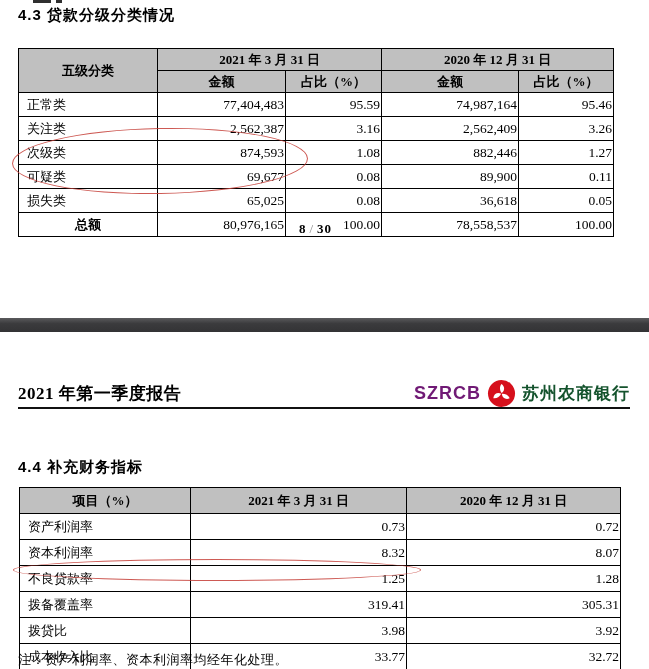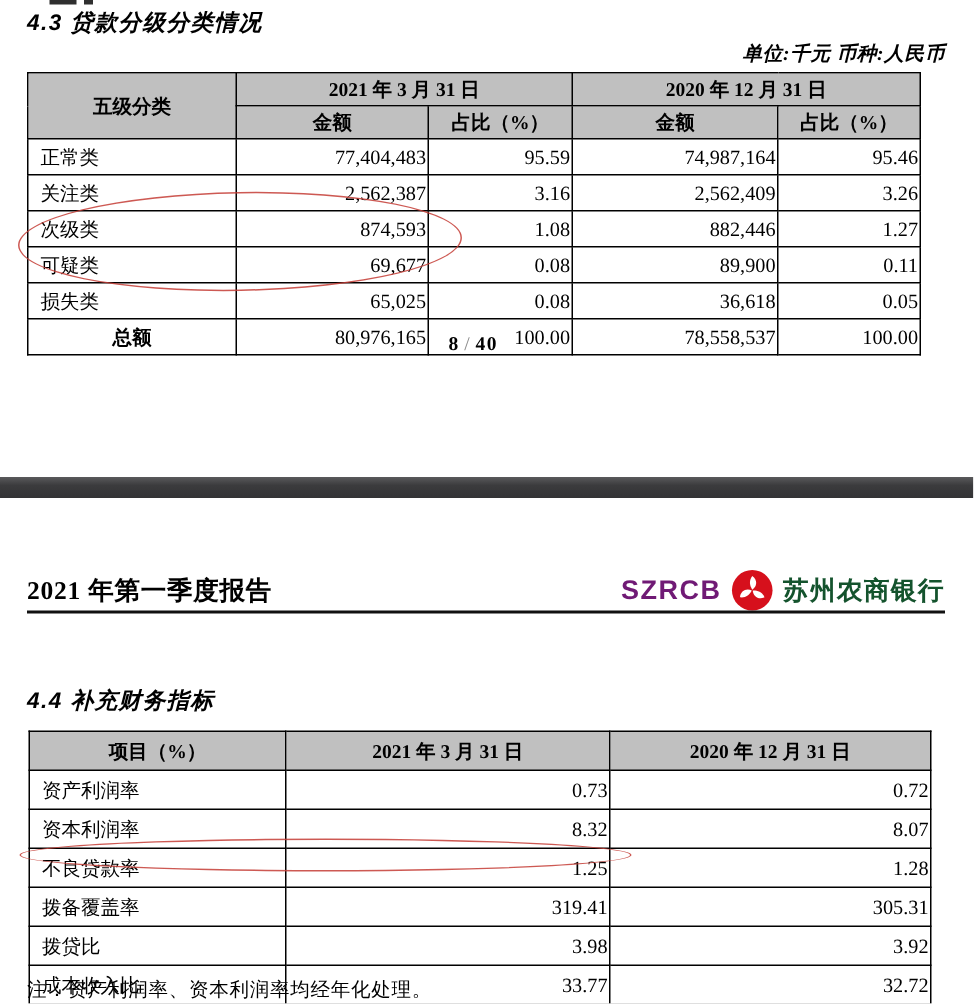--- a/index.html
+++ b/index.html
@@ -4,21 +4,21 @@
 <style>
   html,body{margin:0;padding:0;background:#fff;}
   .page{
     position:relative;width:649px;height:669px;background:#fff;overflow:hidden;
     font-family:"Liberation Serif","DejaVu Serif",serif;color:#000;
   }
   .artifact{position:absolute;background:#2f2f2f;}
 
   
   .sec-title{position:absolute;left:18px;font-size:15px;font-weight:bold;letter-spacing:1px;
-    font-family:"Liberation Sans","DejaVu Sans",sans-serif;font-style:italic;}
+    font-family:"Liberation Sans","DejaVu Sans",sans-serif;}
   .unit-note{position:absolute;right:19px;top:27px;font-size:13px;font-weight:bold;font-style:italic;letter-spacing:.5px;}
 
   
   table{border-collapse:collapse;table-layout:fixed;position:absolute;background:#fff;}
   td,th{border:1px solid #000;font-weight:normal;font-size:13px;overflow:hidden;white-space:nowrap;}
   th{background:#c0c0c0;font-weight:bold;text-align:center;}
   .t1{left:18px;top:48px;width:595px;border:1.5px solid #000;}
   .t1 .hrow1 td,.t1 .hrow1 th{height:19px;}
   .t1 .hrow2 th{height:19px;}
   .t1 .drow td{height:21px;}
@@ -57,21 +57,20 @@
 </style>
 </head>
 <body>
 
 <div class="page">
 
   <div class="artifact" style="left:33px;top:0;width:18px;height:3px"></div>
   <div class="artifact" style="left:56px;top:0;width:6px;height:3px"></div>
 
   <div class="sec-title" style="top:6px">4.3  贷款分级分类情况</div>
-  <div class="unit-note">单位:千元 币种:人民币</div>
 
   <table class="t1">
     <colgroup>
         <col style="width:139px">
         <col style="width:128px">
         <col style="width:96px">
         <col style="width:137px">
         <col style="width:95px">
       </colgroup>
     <tbody>
@@ -127,21 +126,21 @@
       <td class="num">100.00</td>
       <td class="num">78,558,537</td>
       <td class="num">100.00</td>
     </tr>
   </tbody>
     </table>
 
   <div class="ellipse el1"></div>
 
   <div class="pager">
-    <span>8</span><span class="sep">/</span><span>40</span>
+    <span>8</span><span class="sep">/</span><span>30</span>
   </div>
 
   <div class="sepbar"></div>
 
   <div class="runhead">
     <span class="rtitle">2021 年第一季度报告</span>
     <span class="brand">
       <span class="en">SZRCB</span>
       <span style="display:inline-flex">
         <svg width="29" height="29" viewBox="0 0 30 30">

